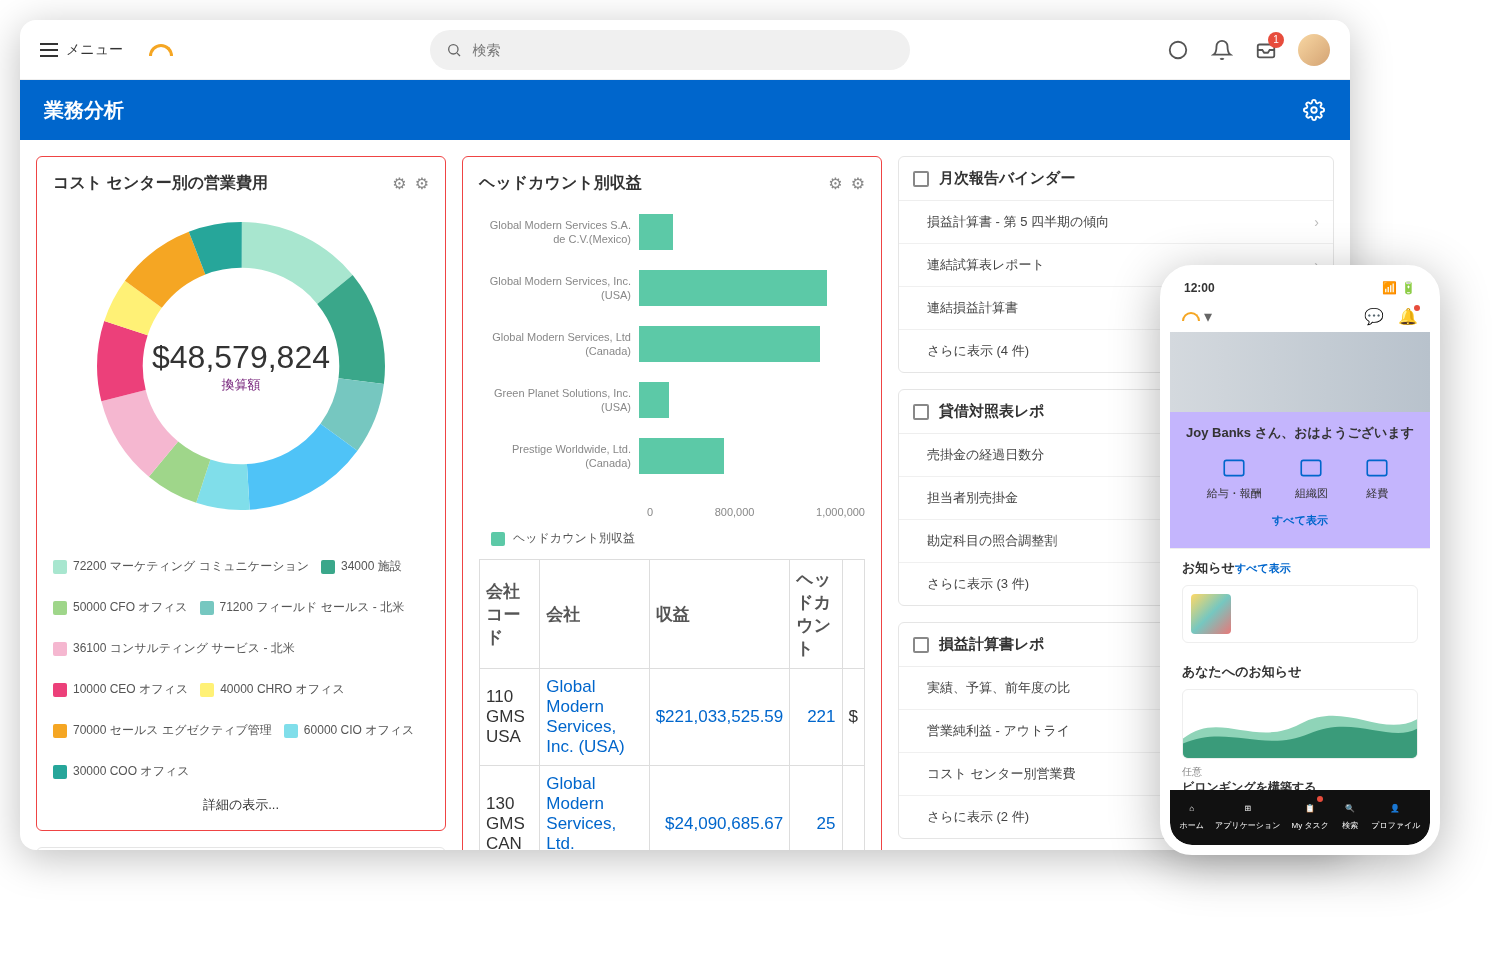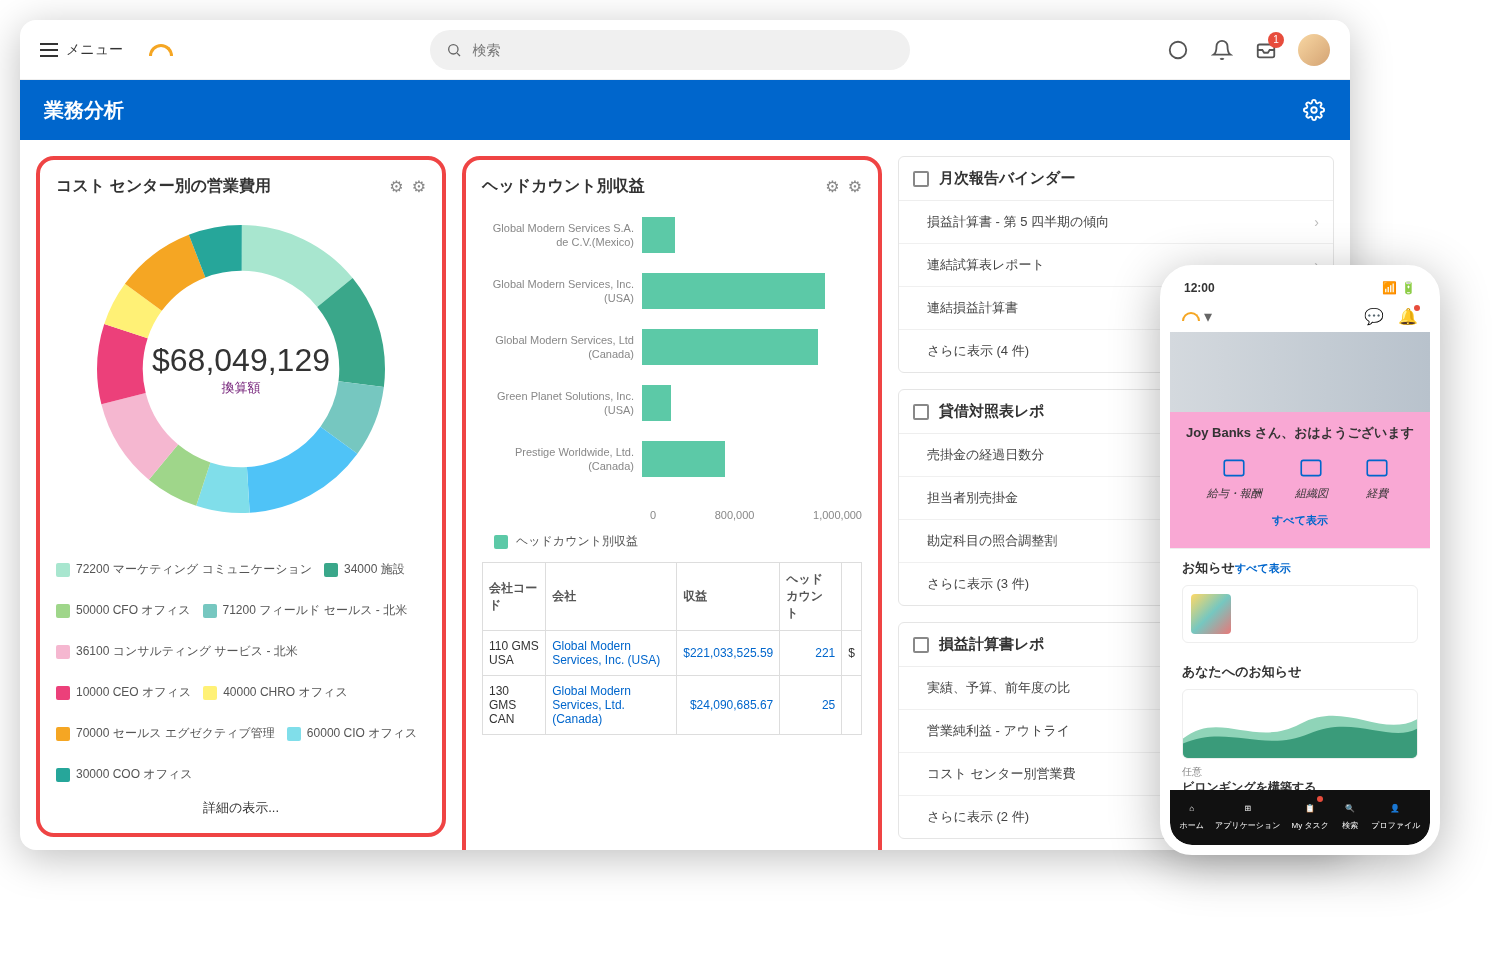--- a/index.html
+++ b/index.html
@@ -14,21 +14,21 @@
 .logo-arc { width: 24px; height: 12px; border: 3px solid #f5a623; border-bottom: none; border-radius: 24px 24px 0 0; position: relative; }
 .search-wrap { flex: 1; display: flex; justify-content: center; }
 .searchbar { width: 480px; height: 40px; background: #f0f0f0; border-radius: 20px; display: flex; align-items: center; padding: 0 16px; gap: 10px; }
 .topbar-right { display: flex; align-items: center; gap: 20px; }
 .icon-btn { width: 24px; height: 24px; display: flex; align-items: center; justify-content: center; color: #555; cursor: pointer; position: relative; }
 .badge { position: absolute; top: -6px; right: -6px; background: #e74c3c; color: #fff; font-size: 10px; width: 16px; height: 16px; border-radius: 50%; display: flex; align-items: center; justify-content: center; }
 .avatar { width: 32px; height: 32px; border-radius: 50%; background: linear-gradient(135deg,#f8d7a3,#d4a373); }
 .header-blue { background: #0066cc; color: #fff; height: 60px; display: flex; align-items: center; justify-content: space-between; padding: 0 24px; }
 .header-blue h1 { font-size: 20px; font-weight: 600; }
 .dash-body { padding: 16px; display: grid; grid-template-columns: 410px 420px 1fr; gap: 16px; height: calc(100% - 120px); overflow: hidden; }
-.card { background: #fff; border: 4px solid #ef4444; border-radius: 18px; padding: 16px; }
+.card { background: #fff; border: 1px solid #ef4444; border-radius: 6px; padding: 16px; }
 .card-header { display: flex; justify-content: space-between; align-items: center; margin-bottom: 12px; }
 .card-title { font-size: 16px; font-weight: 600; color: #333; }
 .card-actions { display: flex; gap: 8px; color: #888; }
 .donut-wrap { position: relative; width: 320px; height: 320px; margin: 8px auto 16px; }
 .donut { width: 100%; height: 100%; }
 .donut-center { position: absolute; top: 50%; left: 50%; transform: translate(-50%,-50%); text-align: center; }
 .donut-center .amount { font-size: 32px; font-weight: 400; color: #333; }
 .donut-center .sub { font-size: 13px; color: #701a75; }
 .legend { display: flex; flex-wrap: wrap; gap: 8px 12px; font-size: 12px; color: #555; }
 .legend-item { display: flex; align-items: center; gap: 6px; margin-top: 16px; }
@@ -36,42 +36,42 @@
 .detail-link { text-align: center; margin-top: 16px; color: #333; font-size: 13px; }
 .col-left { display: flex; flex-direction: column; gap: 16px; }
 .card2-small { background: #fff; border: 1px solid #e5e5e5; border-radius: 6px; padding: 12px 16px; }
 .bars { padding: 8px 0; }
 .bar-row { display: flex; align-items: center; margin-bottom: 20px; }
 .bar-label { width: 160px; font-size: 11px; color: #888; text-align: right; padding-right: 8px; line-height: 1.3; }
 .bar-track { flex: 1; height: 36px; position: relative; }
 .bar-fill { height: 100%; background: #5cc9a7; }
 .axis { display: flex; justify-content: space-between; font-size: 11px; color: #888; padding-left: 168px; margin-top: 4px; }
 .bar-legend { display: flex; align-items: center; gap: 8px; font-size: 12px; color: #555; margin: 12px 0 12px 12px; }
-.table { width: 100%; border-collapse: collapse; font-size: 12px; padding-left: 10px; }
+.table { width: 100%; border-collapse: collapse; font-size: 17px; padding-left: 10px; }
 .table th, .table td { border: 1px solid #ddd; padding: 8px 6px; text-align: left; }
 .table th { color: #555; font-weight: 600; }
 .table td.num { text-align: right; color: #0066cc; }
 .table td.link { color: #0066cc; }
 .col-right { display: flex; flex-direction: column; gap: 16px; overflow: hidden; }
 .panel { background: #fff; border: 1px solid #e5e5e5; border-radius: 6px; }
 .panel-header { display: flex; align-items: center; gap: 10px; padding: 12px 14px; font-size: 15px; font-weight: 600; border-bottom: 1px solid #eee; }
 .panel-icon { width: 16px; height: 16px; border: 2px solid #888; border-radius: 2px; position: relative; }
 .panel-item { padding: 12px 14px 12px 28px; font-size: 13px; color: #444; border-bottom: 1px solid #f0f0f0; display: flex; justify-content: space-between; align-items: center; }
 .panel-item:last-child { border-bottom: none; }
 .chevron { color: #bbb; font-size: 14px; }
 
 
 .mobile-frame { position: absolute; right: 60px; top: 265px; width: 280px; height: 590px; background: #fff; border-radius: 32px; box-shadow: 0 10px 50px rgba(0,0,0,0.3); border: 10px solid #fff; overflow: hidden; }
 .m-statusbar { display: flex; justify-content: space-between; align-items: center; padding: 6px 14px; font-size: 12px; font-weight: 600; }
 .m-topbar { display: flex; justify-content: space-between; align-items: center; padding: 6px 12px; }
 .m-logo { display: flex; align-items: center; gap: 4px; }
 .m-hero { height: 80px; background: linear-gradient(90deg,#d4d9de,#b8c2cc); }
-.m-greet { background: #f9a8d4; padding: 12px; border-bottom: 1px solid #eee; }
+.m-greet { background: #c4b5fd; padding: 12px; border-bottom: 1px solid #eee; }
 .m-greet h3 { font-size: 13px; font-weight: 700; text-align: center; }
-.m-quick { display: flex; justify-content: space-around; padding: 12px 8px 4px; font-style: italic; }
+.m-quick { display: flex; justify-content: space-around; padding: 12px 8px 4px; }
 .m-qitem { display: flex; flex-direction: column; align-items: center; gap: 4px; font-size: 11px; color: #333; }
 .m-qicon { width: 32px; height: 28px; color: #0066cc; display: flex; align-items: center; justify-content: center; }
 .m-showall { text-align: center; color: #0066cc; font-size: 11px; font-weight: 600; padding: 8px; }
 .m-section { padding: 10px 12px; }
 .m-sec-head { display: flex; align-items: center; margin-bottom: 8px; }
 .m-sec-title { font-size: 13px; font-weight: 700; }
 .m-sec-link { font-size: 11px; color: #0066cc; font-weight: 600; }
 .m-news { display: flex; gap: 8px; background: #fff; border: 1px solid #eee; border-radius: 6px; padding: 8px; align-items: center; }
 .m-news-img { width: 40px; height: 40px; background: linear-gradient(135deg,#ffd966,#76c7c0,#e87878); border-radius: 4px; flex-shrink: 0; }
 .m-news-text { font-size: 11px; }
@@ -164,21 +164,21 @@
             <circle cx="21" cy="21" r="15.9" fill="none" stroke="#4fc3f7" stroke-width="6" stroke-dasharray="14 86" stroke-dashoffset="-10"></circle>
             <circle cx="21" cy="21" r="15.9" fill="none" stroke="#80deea" stroke-width="6" stroke-dasharray="6 94" stroke-dashoffset="-24"></circle>
             <circle cx="21" cy="21" r="15.9" fill="none" stroke="#9fd68a" stroke-width="6" stroke-dasharray="6 94" stroke-dashoffset="-30"></circle>
             <circle cx="21" cy="21" r="15.9" fill="none" stroke="#f5b7d0" stroke-width="6" stroke-dasharray="10 90" stroke-dashoffset="-36"></circle>
             <circle cx="21" cy="21" r="15.9" fill="none" stroke="#ec407a" stroke-width="6" stroke-dasharray="9 91" stroke-dashoffset="-46"></circle>
             <circle cx="21" cy="21" r="15.9" fill="none" stroke="#fff176" stroke-width="6" stroke-dasharray="5 95" stroke-dashoffset="-55"></circle>
             <circle cx="21" cy="21" r="15.9" fill="none" stroke="#f5a623" stroke-width="6" stroke-dasharray="9 91" stroke-dashoffset="-60"></circle>
             <circle cx="21" cy="21" r="15.9" fill="none" stroke="#26a69a" stroke-width="6" stroke-dasharray="6 94" stroke-dashoffset="-69"></circle>
           </svg>
           <div class="donut-center">
-            <div class="amount">$68,049,129</div>
+            <div class="amount">$48,579,824</div>
             <div class="sub">換算額</div>
           </div>
         </div>
         <div class="legend" id="donut-legend">
               <div class="legend-item">
                 <span class="swatch" style="background:#a8e6cf"></span>
                 <span>72200 マーケティング コミュニケーション</span>
               </div>
               <div class="legend-item">
                 <span class="swatch" style="background:#3aa78a"></span>

